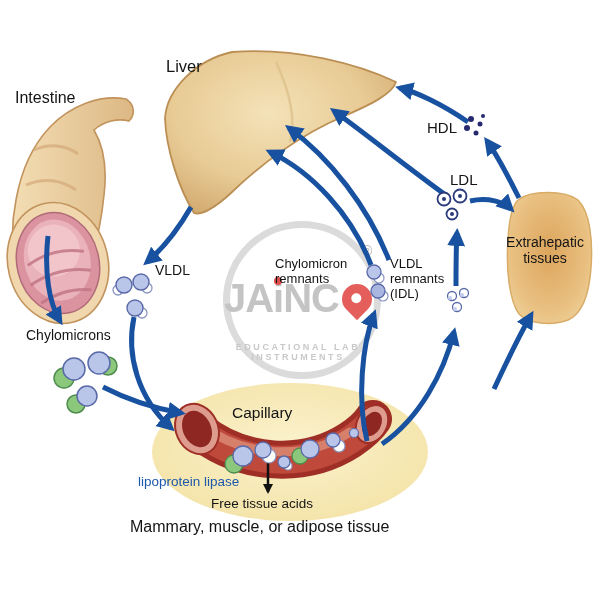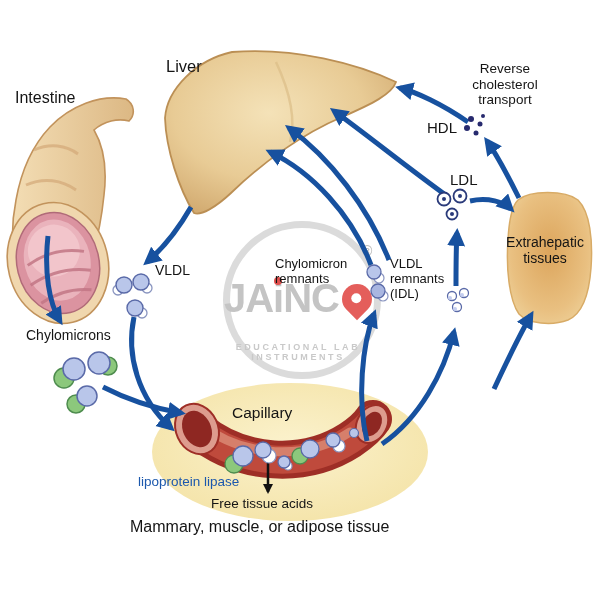--- a/index.html
+++ b/index.html
@@ -181,23 +181,20 @@
       <circle cx="471" cy="119" r="3"></circle>
         <circle cx="480" cy="124" r="2.5"></circle>
       <circle cx="467" cy="128" r="3"></circle>
         <circle cx="476" cy="133" r="2.5"></circle>
       <circle cx="483" cy="116" r="2"></circle>
     </g>
   </svg>
 
   <div class="lbl" style="left:15px;top:89px;font-size:16px;">Intestine</div>
   <div class="lbl" style="left:166px;top:57px;font-size:16.5px;">Liver</div>
-  <div class="lbl center" style="left:440px;top:61px;width:130px;font-size:13.5px;">Reverse
-cholesterol
-transport</div>
   <div class="lbl" style="left:427px;top:119px;font-size:15px;">HDL</div>
   <div class="lbl" style="left:450px;top:171px;font-size:15px;">LDL</div>
   <div class="lbl center" style="left:485px;top:234px;width:120px;font-size:14px;">Extrahepatic
 tissues</div>
   <div class="lbl" style="left:155px;top:262px;font-size:14px;">VLDL</div>
   <div class="lbl" style="left:275px;top:256px;font-size:13px;">Chylomicron
 remnants</div>
   <div class="lbl" style="left:390px;top:256px;font-size:13px;">VLDL
 remnants
 (IDL)</div>

